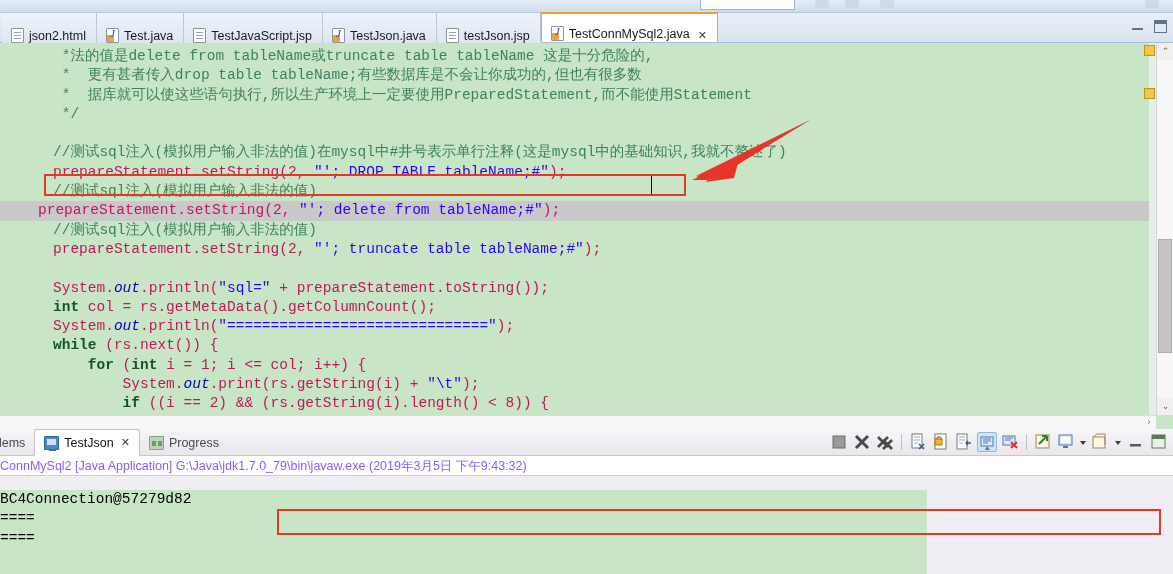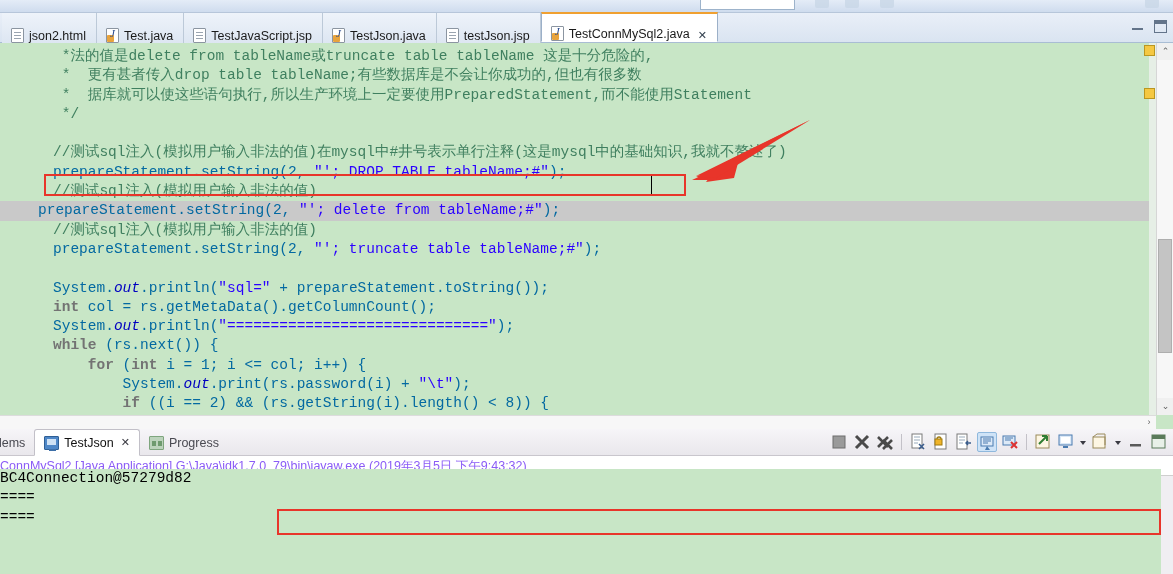--- a/index.html
+++ b/index.html
@@ -133,24 +133,24 @@
     white-space: pre;
     padding-left: 53px;
     color: #000000;
   }
   .cl.hl {
     background: #c9c9c9;
     padding-left: 38px;
   }
   
   .cmt { color: #3f7f5f; }
-  .kw  { color: #737373; font-weight: bold; }
+  .kw  { color: #14532d; font-weight: bold; }
   .str { color: #2a00ff; }
   .fld { color: #0000c0; font-style: italic; }
-  .pln { color: #0369a1; }
+  .pln { color: #be185d; }
 
   
   .redbox {
     position: absolute;
     border: 2.5px solid #e8352a;
     pointer-events: none;
   }
   #redbox-editor { left: 44px; top: 174px; width: 642px; height: 22px; }
   #redbox-console { left: 277px; top: 509px; width: 884px; height: 26px; }
 
@@ -267,21 +267,21 @@
     background: #ffffff;
     font-family: "Liberation Sans", sans-serif;
     font-size: 12.5px; color: #8b5cf6;
     line-height: 20px;
     padding-left: 0px;
     white-space: nowrap;
     overflow: hidden;
     border-bottom: 1px solid #cfcfcf;
   }
   .console-body {
-    position: absolute; left: 0; top: 40px; width: 1161px; bottom: 0;
+    position: absolute; left: 0; top: 61px; width: 927px; bottom: 0;
     background: #c8e6c6;
     overflow: hidden;
   }
   .ol {
     height: 19.3px; line-height: 19.3px;
     font-family: "Liberation Mono", monospace;
     font-size: 14.5px;
     white-space: pre;
     color: #000000;
     padding-left: 0px;
@@ -354,21 +354,21 @@
         <div class="cl"><span class="cmt">//测试</span><span class="cmt">sql</span><span class="cmt">注入(模拟用户输入非法的值)</span></div>
         <div class="cl hl"><span class="pln">prepareStatement.setString(2, </span><span class="str">"'; delete from tableName;#"</span><span class="pln">);</span></div>
         <div class="cl"><span class="cmt">//测试</span><span class="cmt">sql</span><span class="cmt">注入(模拟用户输入非法的值)</span></div>
         <div class="cl"><span class="pln">prepareStatement.setString(2, </span><span class="str">"'; truncate table tableName;#"</span><span class="pln">);</span></div>
         <div class="cl"><span class="pln"></span></div>
         <div class="cl"><span class="pln">System.</span><span class="fld">out</span><span class="pln">.println(</span><span class="str">"sql="</span><span class="pln"> + prepareStatement.toString());</span></div>
         <div class="cl"><span class="kw">int</span><span class="pln"> col = rs.getMetaData().getColumnCount();</span></div>
         <div class="cl"><span class="pln">System.</span><span class="fld">out</span><span class="pln">.println(</span><span class="str">"=============================="</span><span class="pln">);</span></div>
         <div class="cl"><span class="kw">while</span><span class="pln"> (rs.next()) {</span></div>
         <div class="cl"><span class="kw">    for</span><span class="pln"> (</span><span class="kw">int</span><span class="pln"> i = 1; i &lt;= col; i++) {</span></div>
-        <div class="cl"><span class="pln">        System.</span><span class="fld">out</span><span class="pln">.print(rs.password(i) + </span><span class="str">"\t"</span><span class="pln">);</span></div>
+        <div class="cl"><span class="pln">        System.</span><span class="fld">out</span><span class="pln">.print(rs.getString(i) + </span><span class="str">"\t"</span><span class="pln">);</span></div>
         <div class="cl"><span class="kw">        if</span><span class="pln"> ((i == 2) &amp;&amp; (rs.getString(i).length() &lt; 8)) {</span></div>
       </div>
 
     <div class="ruler"></div>
     <div class="overview-ann" style="top:2px;"></div>
     <div class="overview-ann" style="top:45px;"></div>
 
     <div class="vscroll">
       <div class="arr up">⌃</div>
       <div class="thumb"></div>

